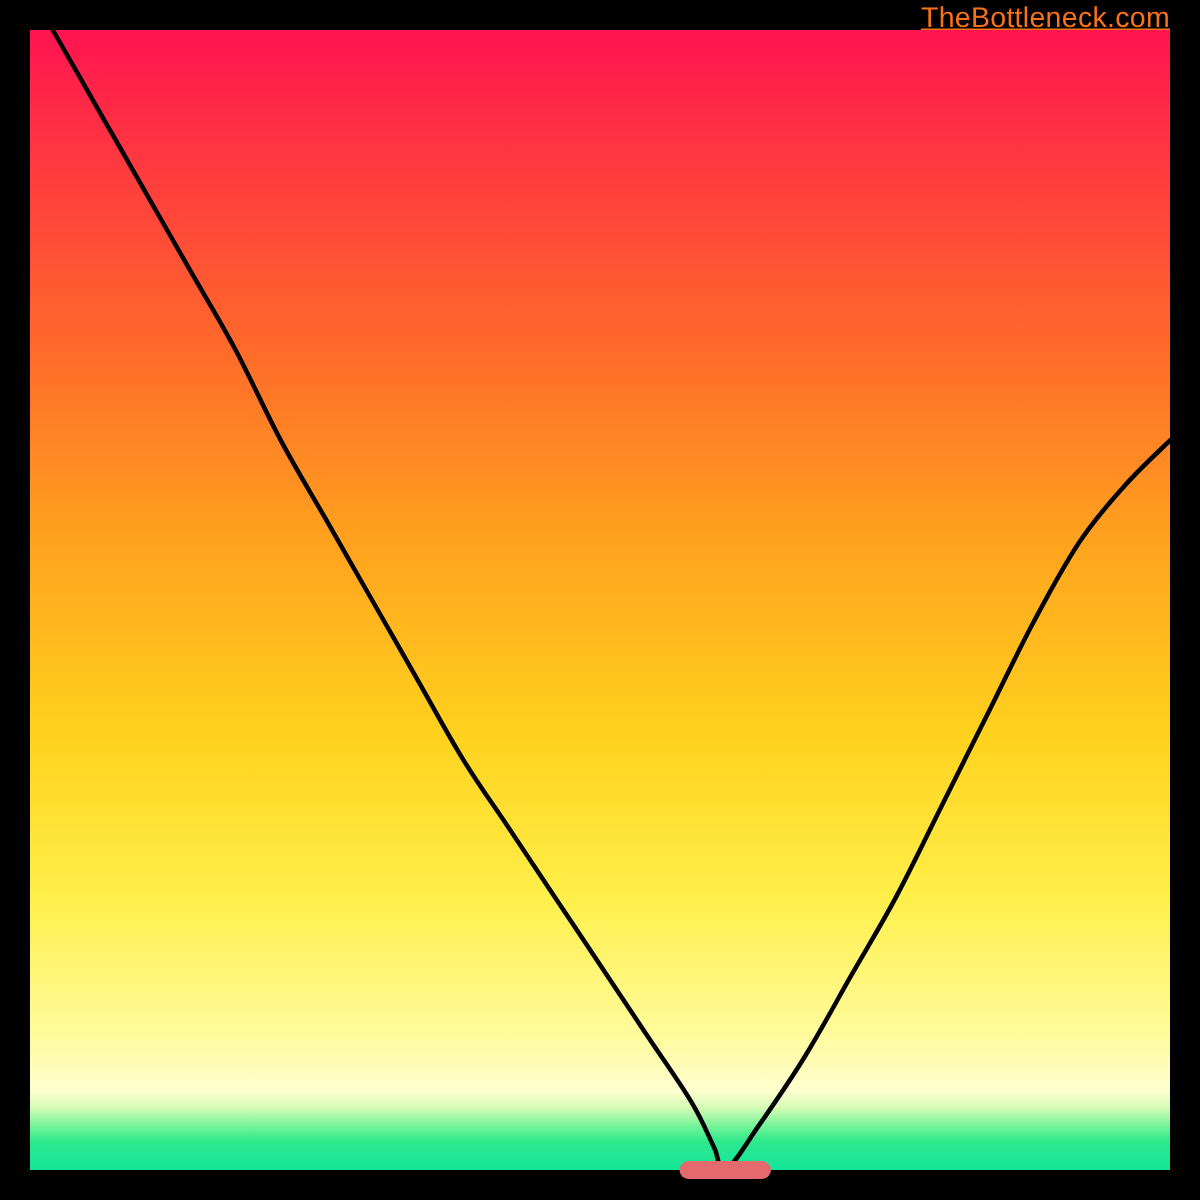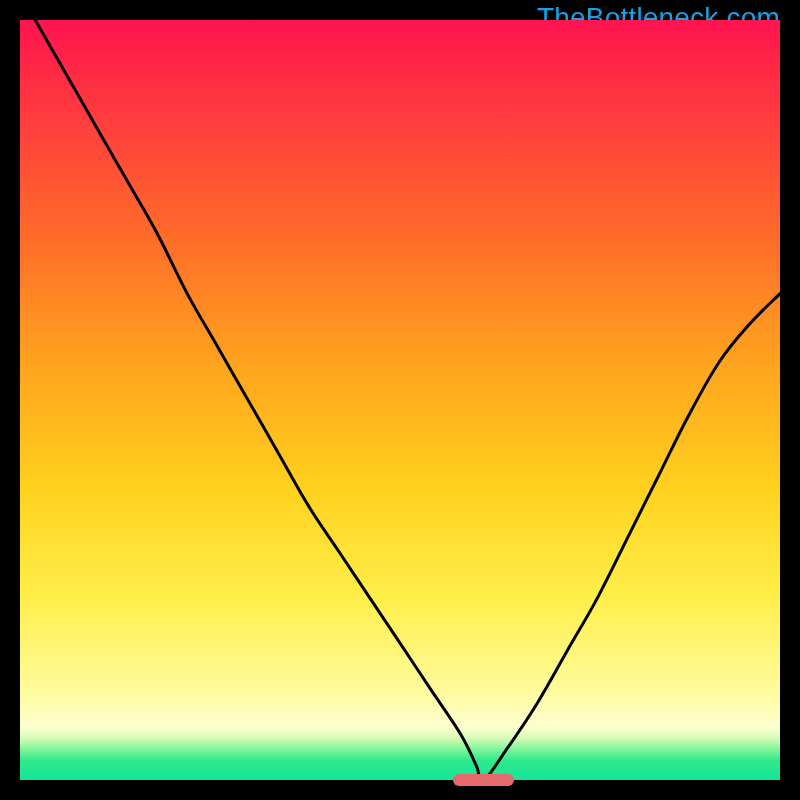--- a/index.html
+++ b/index.html
@@ -39,22 +39,22 @@
       #d7fbb6 94.5%,
       #7df59a 96.0%,
       #2ee98c 97.5%,
       #14e59a 100%
     );
   }
   .watermark {
     position: absolute;
     top: -18px;
     right: 0;
-    color: #0ea5e9;
-    font-size: 28px;
+    color: #f97316;
+    font-size: 19px;
     letter-spacing: 0.2px;
     font-weight: 500;
     text-decoration: underline;
   }
   svg.curve {
     position: absolute;
     left: 0;
     top: 0;
     width: 760px;
     height: 760px;

